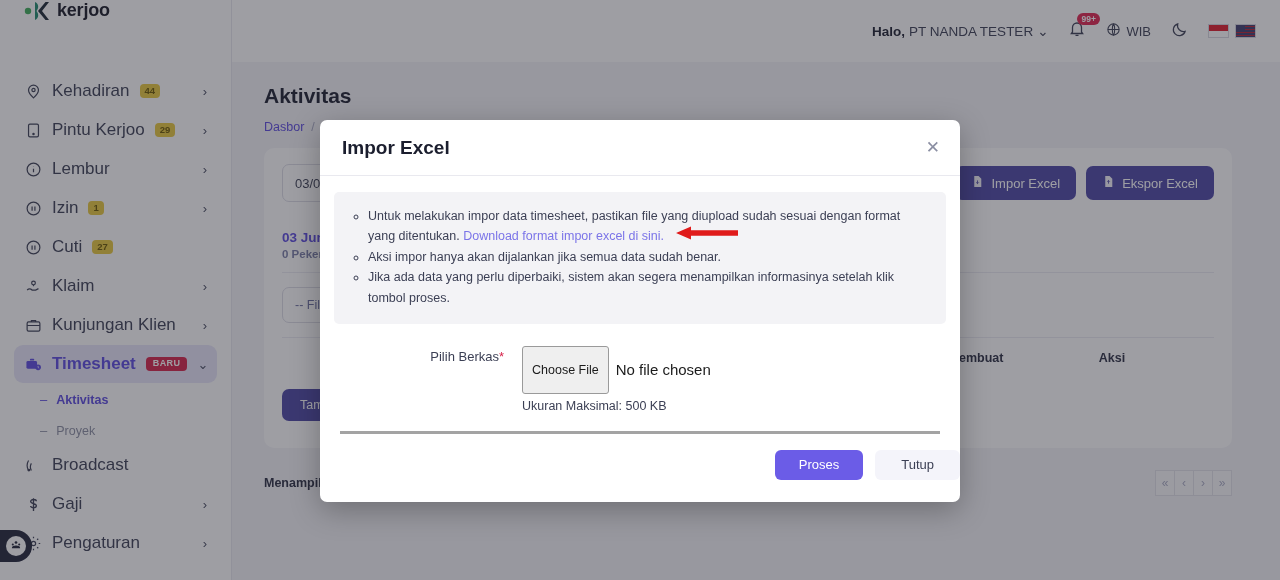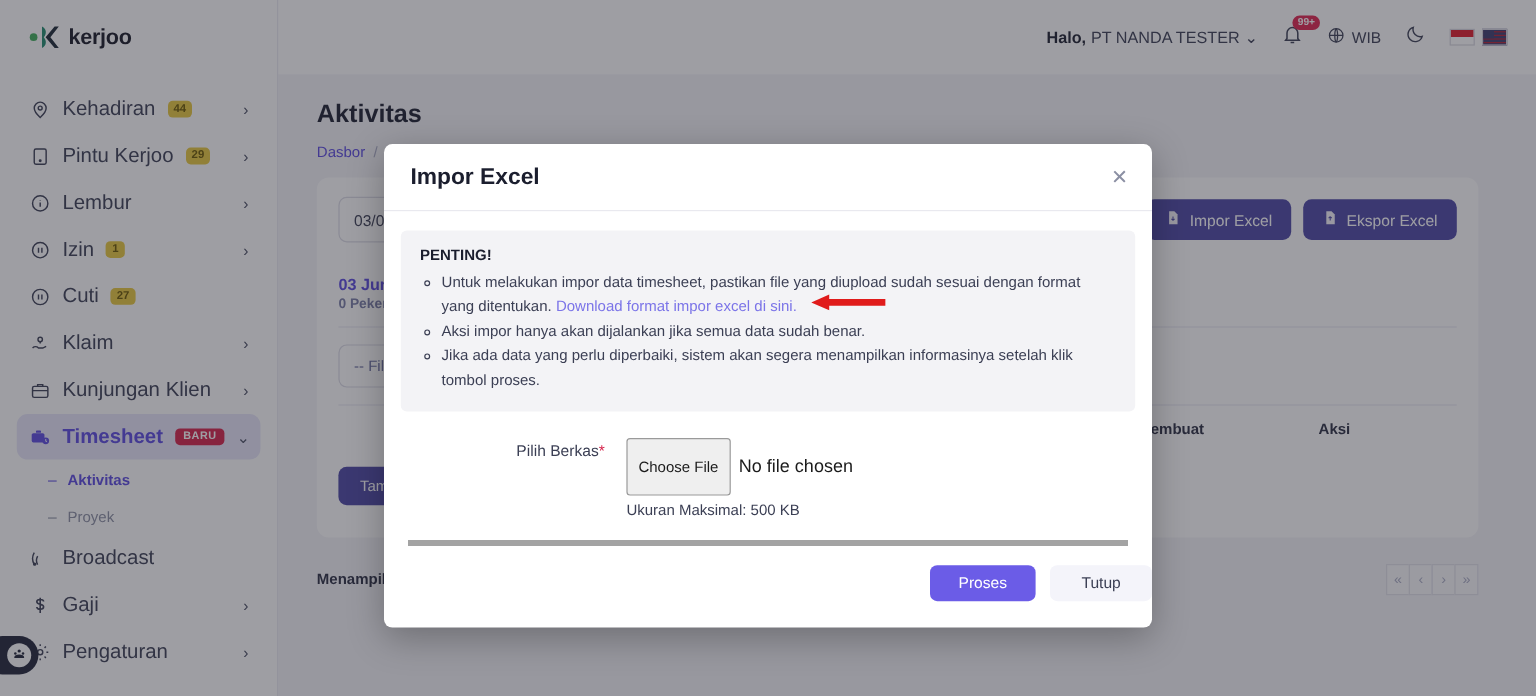--- a/index.html
+++ b/index.html
@@ -12,21 +12,21 @@
   #app { position: relative; width: 1280px; height: 580px; }
 
   
   .sidebar {
     position: absolute; left: 0; top: 0;
     width: 232px; height: 580px;
     background: #ffffff;
     border-right: 1px solid #e8e8ef;
   }
   .brand {
-    height: 62px; display: flex; align-items: center;
+    height: 62px; display: flex; align-items: flex-start;
     padding-left: 24px; gap: 7px;
   }
   .brand-mark { display: flex; align-items: center; }
   .brand-text {
     font-size: 18px; font-weight: 700; color: #161826;
     letter-spacing: -0.2px;
   }
   .nav { padding: 10px 14px 0 14px; }
   .nav-item {
     display: flex; align-items: center;
@@ -209,21 +209,21 @@
     font-size: 12.5px; color: #3b3f54; line-height: 1.62;
     list-style-type: circle;
   }
   .dl-link { color: #7b74e8; cursor: pointer; }
   .arrow-wrap {
     display: inline-block; vertical-align: middle;
     margin-left: 8px; position: relative; top: -1px;
   }
   .field-row {
     display: flex; align-items: flex-start; padding: 22px 0 18px 0;
-    border-bottom: 5px solid #a3a3a3; margin: 0 6px;
+    border-bottom: 3px solid #a3a3a3; margin: 0 6px;
   }
   .field-label {
     width: 182px; text-align: right; padding-right: 18px;
     font-size: 13px; color: #3b3f54; padding-top: 3px;
   }
   .req { color: #d6224a; }
   .file-ctrl { display: flex; flex-direction: column; gap: 5px; }
   .file-line { display: flex; align-items: center; gap: 7px; }
   .choose-btn {
     border: 1px solid #9a9a9a; background: #efefef; border-radius: 3px;
@@ -528,21 +528,20 @@
   <div class="overlay"></div>
 
   <div class="modal">
     <div class="modal-head">
       <div class="modal-title">Impor Excel</div>
       <button class="modal-close">✕</button>
     </div>
 
     <div class="modal-body">
       <div class="notice">
-        <div class="notice-title">PENTING!</div>
         <ul>
           <li>
             <span>Untuk melakukan impor data timesheet, pastikan file yang diupload sudah sesuai dengan format yang ditentukan.</span>
             <span class="dl-link">Download format impor excel di sini.</span>
             <span class="arrow-wrap">
               <svg width="62" height="14" viewBox="0 0 62 14">
                 <path d="M0 7 L15 0.5 L15 4.2 L62 4.2 L62 9.8 L15 9.8 L15 13.5 Z" fill="#e01b1b"></path>
               </svg>
             </span>
           </li>

